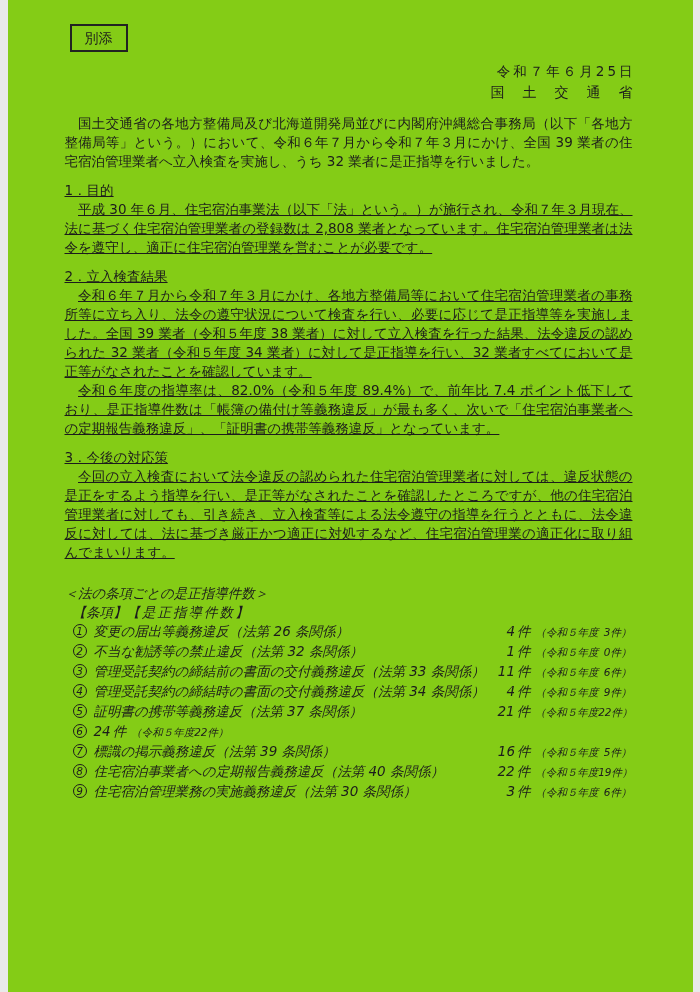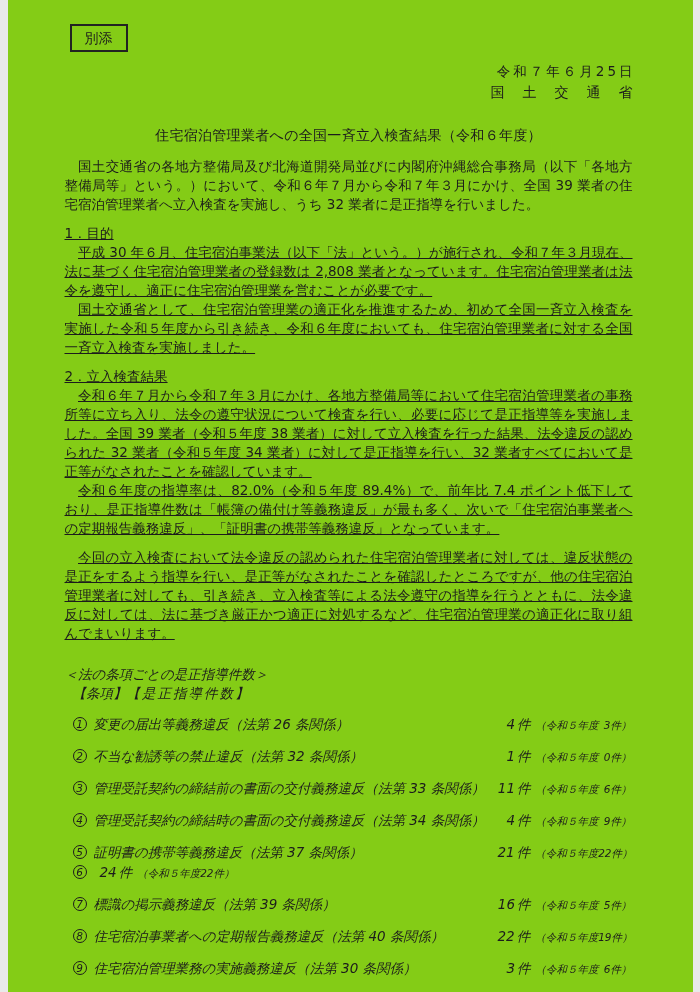--- a/index.html
+++ b/index.html
@@ -30,59 +30,58 @@
   .theader{display:flex;justify-content:flex-start;margin-top:0;}
   .th-left{margin-left:8px;}
   .th-right{letter-spacing:2px;margin-right:0px;}
   .trow{display:flex;align-items:baseline;white-space:nowrap;}
   .tnum{
     flex:0 0 auto;display:inline-block;box-sizing:border-box;
     width:14px;height:14px;border:1px solid #1c1c1c;border-radius:50%;
     font-size:10.5px;line-height:12.5px;text-align:center;
     margin-left:8px;margin-right:7px;position:relative;top:-1px;
   }
-  .tlabel{flex:1 1 auto;overflow:hidden;margin-top:12px;}
-  .tcount{flex:0 0 auto;margin-right:5px;margin-left:6px;}
+  .tlabel{flex:1 1 auto;overflow:hidden;}
+  .tcount{flex:0 0 auto;margin-right:5px;}
   .tcount-num{display:inline-block;min-width:16px;text-align:right;margin-right:2px;}
   .tparen{flex:0 0 97px;font-size:10.5px;letter-spacing:0;}
   .tprev-num{display:inline-block;min-width:12px;text-align:right;}
 </style>
 </head>
 <body>
 
 <div class="page">
 
   <div class="attachment-box">
     <span>別添</span>
   </div>
 
   <div class="header-right">
     <div class="doc-date">令和７年６月25日</div>
     <div class="doc-org">国土交通省</div>
   </div>
 
-  <div class="doc-title">住宅宿泊管理業者への全国一斉立入検査結果（令和６年度）</div>
 
   <div class="intro">
     <p class="para">国土交通省の各地方整備局及び北海道開発局並びに内閣府沖縄総合事務局（以下「各地方整備局等」という。）において、令和６年７月から令和７年３月にかけ、全国 39 業者の住宅宿泊管理業者へ立入検査を実施し、うち 32 業者に是正指導を行いました。</p>
   </div>
 
   <div class="section">
     <p class="section-heading">1．目的</p>
     <p class="para">平成 30 年６月、住宅宿泊事業法（以下「法」という。）が施行され、令和７年３月現在、法に基づく住宅宿泊管理業者の登録数は 2,808 業者となっています。住宅宿泊管理業者は法令を遵守し、適正に住宅宿泊管理業を営むことが必要です。</p>
-    <p class="para">国土交通省として、住宅宿泊管理業の適正化を推進するため、初めて全国一斉立入検査を実施した令和５年度から引き続き、令和６年度においても、住宅宿泊管理業者に対する全国一斉立入検査を実施しました。</p>
   </div>
 
   <div class="section">
     <p class="section-heading">2．立入検査結果</p>
     <p class="para">令和６年７月から令和７年３月にかけ、各地方整備局等において住宅宿泊管理業者の事務所等に立ち入り、法令の遵守状況について検査を行い、必要に応じて是正指導等を実施しました。全国 39 業者（令和５年度 38 業者）に対して立入検査を行った結果、法令違反の認められた 32 業者（令和５年度 34 業者）に対して是正指導を行い、32 業者すべてにおいて是正等がなされたことを確認しています。</p>
     <p class="para">令和６年度の指導率は、82.0%（令和５年度 89.4%）で、前年比 7.4 ポイント低下しており、是正指導件数は「帳簿の備付け等義務違反」が最も多く、次いで「住宅宿泊事業者への定期報告義務違反」、「証明書の携帯等義務違反」となっています。</p>
   </div>
 
   <div class="section">
+    <p class="section-heading">3．今後の対応策</p>
     <p class="para">今回の立入検査において法令違反の認められた住宅宿泊管理業者に対しては、違反状態の是正をするよう指導を行い、是正等がなされたことを確認したところですが、他の住宅宿泊管理業者に対しても、引き続き、立入検査等による法令遵守の指導を行うとともに、法令違反に対しては、法に基づき厳正かつ適正に対処するなど、住宅宿泊管理業の適正化に取り組んでまいります。</p>
   </div>
 
   <div class="table-section">
     <p class="table-title">＜法の条項ごとの是正指導件数＞</p>
     <div class="theader">
       <span class="th-left">【条項】</span>
       <span class="th-right">【是正指導件数】</span>
     </div>
     <div>

